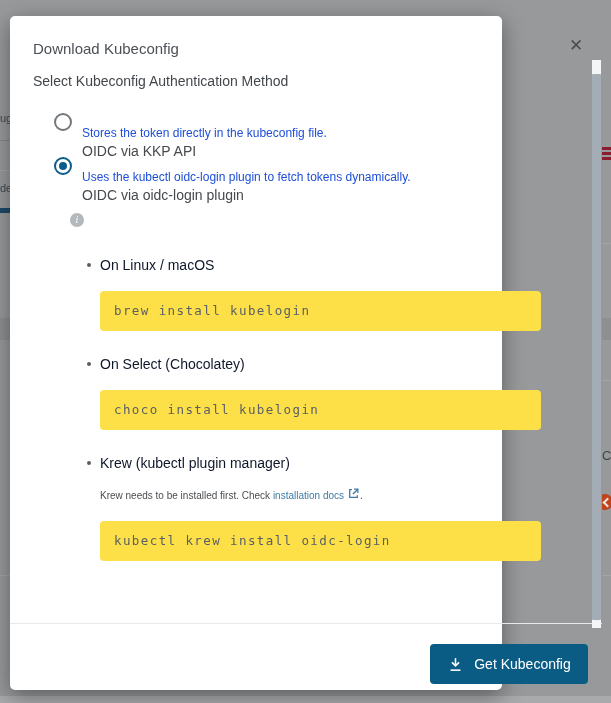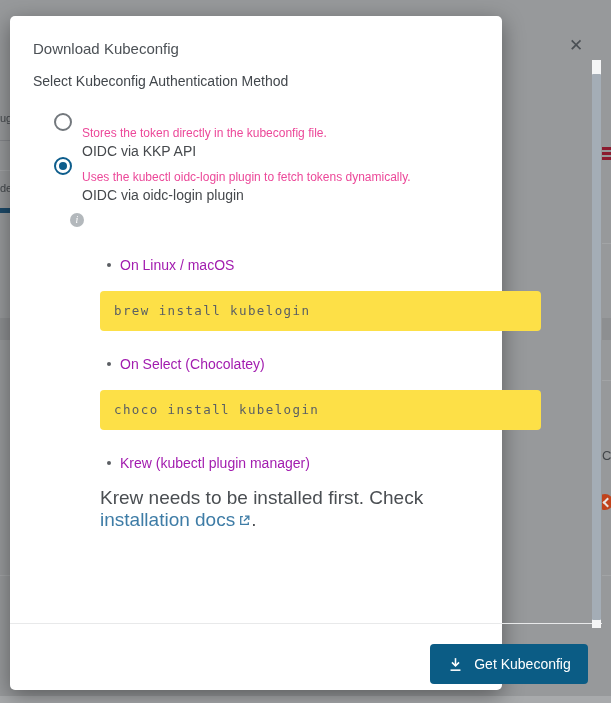--- a/index.html
+++ b/index.html
@@ -35,33 +35,33 @@
   .m-close{position:absolute;left:553px;top:17px;width:26px;height:26px;border:none;background:none;
     font-size:17px;color:#4a4f54;cursor:pointer;line-height:26px;text-align:center;padding:0;}
   .m-sub{position:absolute;left:23px;top:57px;font-size:14px;color:#42474c;}
 
   .radio{position:absolute;width:14px;height:14px;border:2px solid #73787d;border-radius:50%;background:#fff;}
   .radio.sel{border-color:#0d5d8c;}
   .radio.sel::after{content:"";position:absolute;left:3px;top:3px;width:8px;height:8px;border-radius:50%;background:#0d5d8c;}
   .r1{left:44px;top:97px;}
   .r2{left:44px;top:141px;}
   .opt-label{position:absolute;left:72px;font-size:14px;color:#46494d;margin-top:40px;}
-  .opt-desc{position:absolute;left:72px;font-size:12px;color:#ec4899;}
+  .opt-desc{position:absolute;left:72px;font-size:12px;color:#1d4ed8;}
   .ol1{top:87px;}  .od1{top:110px;}
   .ol2{top:131px;} .od2{top:154px;}
 
   .info-icon{position:absolute;left:60px;top:197px;width:14px;height:14px;border-radius:50%;
     background:#b3b8bc;color:#fff;font-size:10px;line-height:14px;text-align:center;font-style:italic;
     font-family:"Liberation Serif",serif;}
   .info-note{position:absolute;left:82px;top:196px;font-size:14px;font-weight:bold;color:#33373b;}
 
-  .bullet-label{position:absolute;left:90px;font-size:14px;color:#a21caf;margin-left:20px;}
+  .bullet-label{position:absolute;left:90px;font-size:14px;color:#0f172a;}
   .bullet-label::before{content:"";position:absolute;left:-13px;top:6px;width:4px;height:4px;border-radius:50%;background:#5a5e62;}
   .bl1{top:241px;} .bl2{top:340px;} .bl3{top:439px;}
-  .krew-note{position:absolute;left:90px;top:471px;font-size:19px;color:#4a4e52;}
+  .krew-note{position:absolute;left:90px;top:471px;font-size:10px;color:#4a4e52;}
   .krew-note a{color:#3e7ca6;text-decoration:none;cursor:pointer;}
   .ext-icon{display:inline-block;vertical-align:-1px;margin-left:3px;}
 
   .code{position:absolute;left:90px;width:441px;height:40px;background:#fde047;border-radius:4px;
     font-family:"DejaVu Sans Mono","Liberation Mono",monospace;font-size:12.5px;letter-spacing:1.4px;
     color:#5a5f64;line-height:40px;padding-left:14px;box-sizing:border-box;white-space:nowrap;overflow:hidden;}
   .c1{top:275px;} .c2{top:374px;} .c3{top:505px;}
 
   .m-divider{position:absolute;left:0;top:607px;width:592px;height:1px;background:#e8e9ea;}
   .get-btn{position:absolute;left:420px;top:628px;width:158px;height:40px;border:none;border-radius:4px;
@@ -124,20 +124,21 @@
   <div class="bullet-label bl2">On Select (Chocolatey)</div>
   <div class="code c2">choco install kubelogin</div>
 
   <div class="bullet-label bl3">Krew (kubectl plugin manager)</div>
   <div class="krew-note"><span>Krew needs to be installed first. Check</span>
     <a>installation docs</a><span class="ext-icon"><svg width="13" height="13" viewBox="0 0 24 24" fill="none" stroke="#3e7ca6" stroke-width="2.4">
           <path d="M9 5H5v14h14v-4"></path>
           <path d="M13 4h7v7"></path>
           <path d="M20 4L11 13"></path>
         </svg></span><span>.</span></div>
+  <div class="code c3">kubectl krew install oidc-login</div>
 
   <div class="m-divider"></div>
   <button class="get-btn">
     <span style="display:inline-flex;">
         <svg width="17" height="17" viewBox="0 0 24 24" fill="none" stroke="#ffffff" stroke-width="2.2">
           <path d="M12 3v11"></path>
           <path d="M7 9l5 5 5-5"></path>
           <path d="M5 20h14"></path>
         </svg>
       </span>

